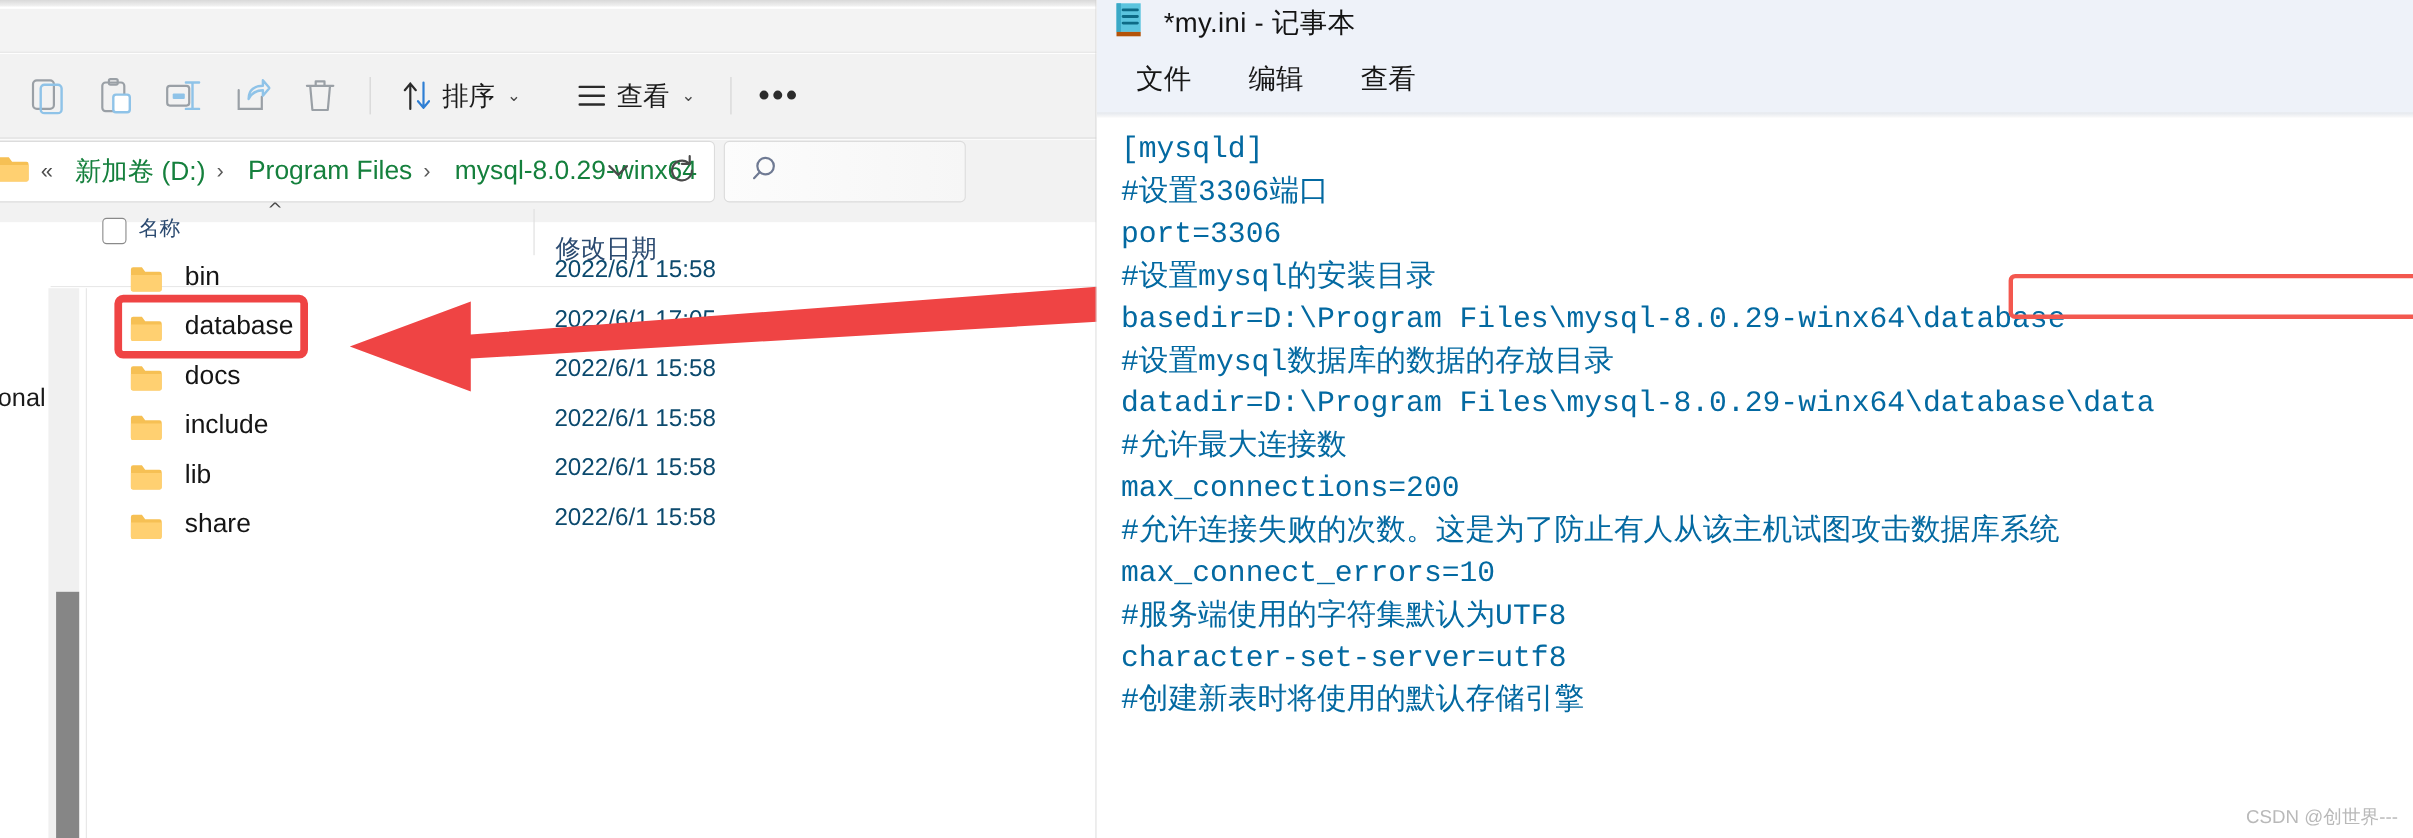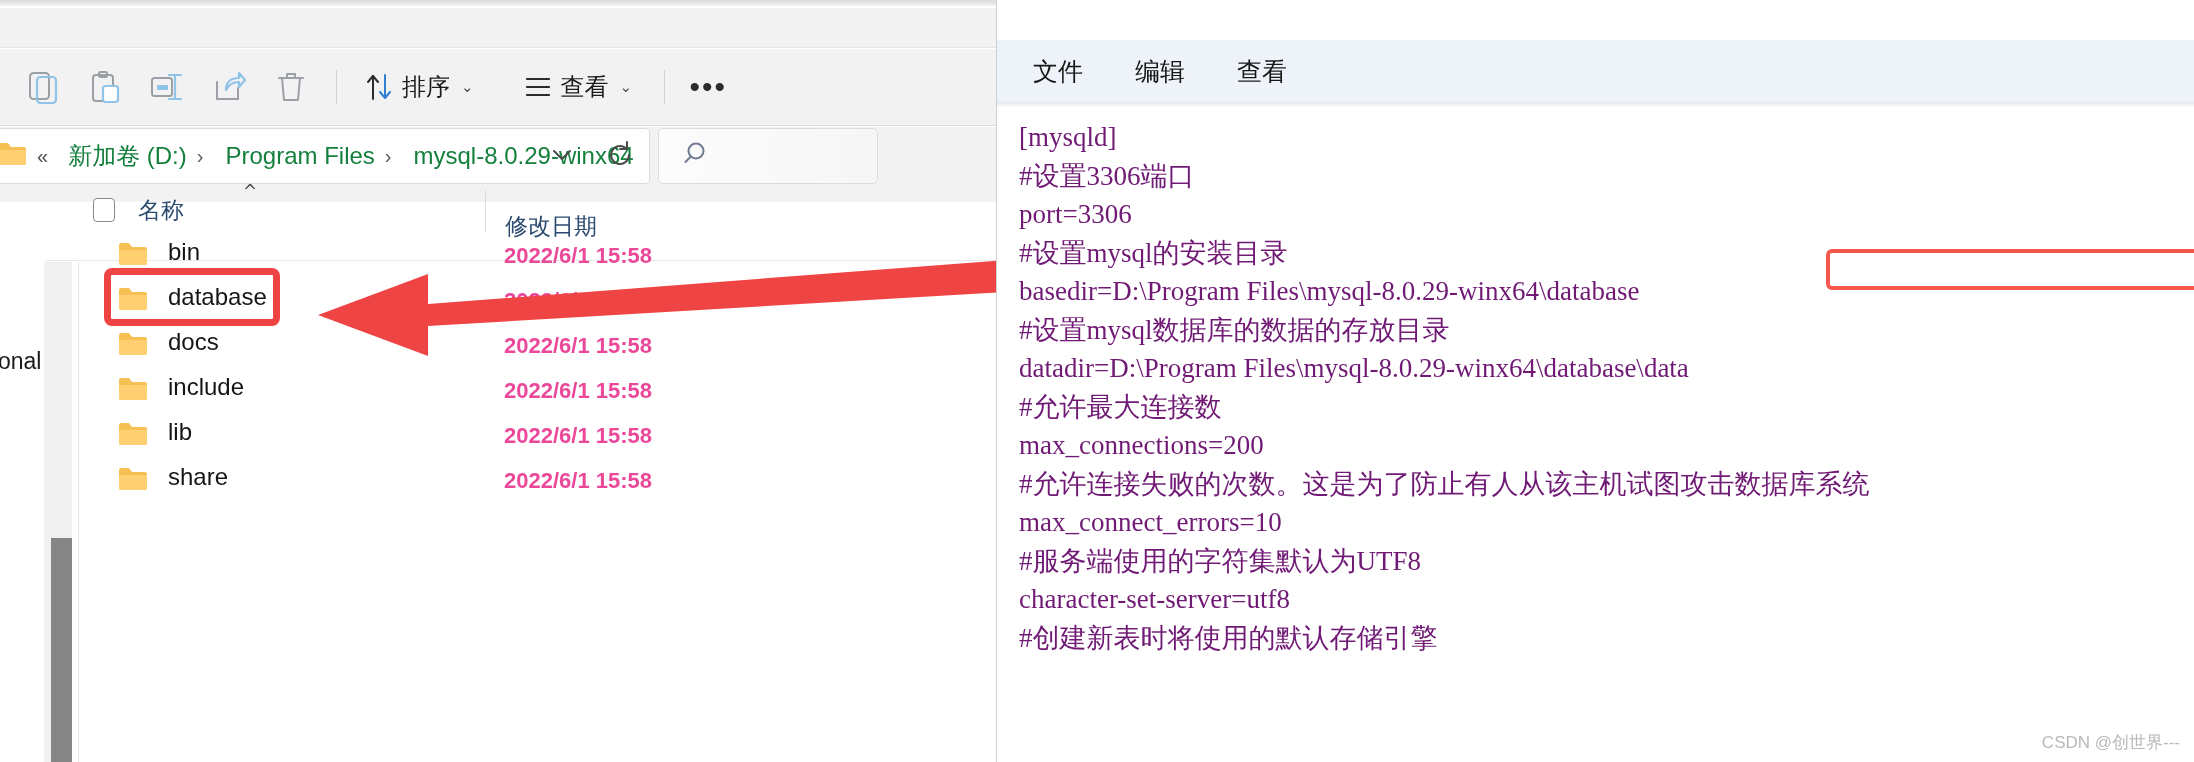--- a/index.html
+++ b/index.html
@@ -102,22 +102,22 @@
     position: absolute; left: 243px; top: 181px;
     font-size: 17px; color: #4a4a4a; font-family: "DejaVu Sans", sans-serif;
   }
   .chk-box {
     position: absolute; left: 93px; top: 198px;
     width: 22px; height: 24px;
     border: 1.6px solid #8a8a8a; border-radius: 4px;
     background: #fff;
   }
   .colhead-name {
-    position: absolute; left: 138px; top: 195px;
-    font-size: 23px; color: #2b4a70;
+    position: absolute; left: 126px; top: 195px;
+    font-size: 19px; color: #2b4a70;
   }
   .colhead-date {
     position: absolute; left: 505px; top: 211px;
     font-size: 23px; color: #2b4a70;
   }
   .colhead-divider {
     position: absolute; left: 485px; top: 190px; width: 1px; height: 42px;
     background: #dedede;
   }
 
@@ -125,22 +125,22 @@
   .file-list { position: absolute; left: 46px; top: 232px; width: 951px; }
   .file-row {
     position: relative; height: 45px; display: flex; align-items: center;
   }
   .file-icon { position: absolute; left: 72px; top: 9px; }
   .file-name {
     position: absolute; left: 122px; top: 6px;
     font-size: 24px; color: #151515;
   }
   .file-date {
-    position: absolute; left: 458px; top: 11px;
-    font-size: 22px; color: #ec4899; font-weight: bold;
+    position: absolute; left: 458px; top: 0;
+    font-size: 22px; color: #0c4a6e;
   }
 
   
   .bleed-text {
     position: absolute; left: -2px; top: 348px;
     font-size: 23px; color: #1a1a1a;
   }
   
   .left-scroll-track {
     position: absolute; left: 44px; top: 262px; width: 28px; height: 500px;
@@ -195,23 +195,23 @@
   }
   .np-menubar-shadow {
     position: absolute; left: 0; top: 102px; width: 1197px; height: 5px;
     background: linear-gradient(#e3e7ed, #fafafa);
   }
   .np-text {
     position: absolute; left: 22px; top: 118px;
     width: 1175px;
     font-size: 27px;
     line-height: 38.5px;
-    color: #701a75;
+    color: #0369a1;
     white-space: pre;
-    font-family: Liberation Serif, serif;
+    font-family: Liberation Mono, monospace;
   }
   
   .np-hl-rect {
     position: absolute; left: 1826px; top: 249px;
     width: 559px; height: 41px;
     border: 4px solid #f3584f;
     border-radius: 6px;
   }
   .watermark {
     position: absolute; right: 14px; bottom: 8px;
@@ -421,20 +421,31 @@
       <svg width="690" height="110" viewBox="0 0 690 110">
         <path d="M690 12 L112 56 L112 26 L2 67 L112 108 L112 78 L690 44 Z" fill="#ef4444"></path>
       </svg>
     </div>
 
     <div class="exp-right-edge"></div>
   </div>
 
   <div id="notepad">
 
+    <div class="np-titlebar">
+      <span>
+        <svg width="26" height="32" viewBox="0 0 26 32">
+          <rect x="2" y="1" width="22" height="26" fill="#5bc4de"></rect>
+          <rect x="2" y="1" width="4" height="26" fill="#3aa8c6"></rect>
+          <path d="M8 7 H21 M8 13 H21 M8 19 H21" stroke="#0d6a86" stroke-width="2.6" stroke-linecap="round"></path>
+          <rect x="2" y="27" width="22" height="4" fill="#b45309"></rect>
+        </svg>
+      </span>
+      <span class="np-title-text">*my.ini - 记事本</span>
+    </div>
 
     <div class="np-menubar">
       <span class="np-menu-item">文件</span>
       <span class="np-menu-item" style="margin-left:20px">编辑</span>
       <span class="np-menu-item" style="margin-left:20px">查看</span>
     </div>
     <div class="np-menubar-shadow"></div>
 
     <div class="np-text">[mysqld]
 #设置3306端口

